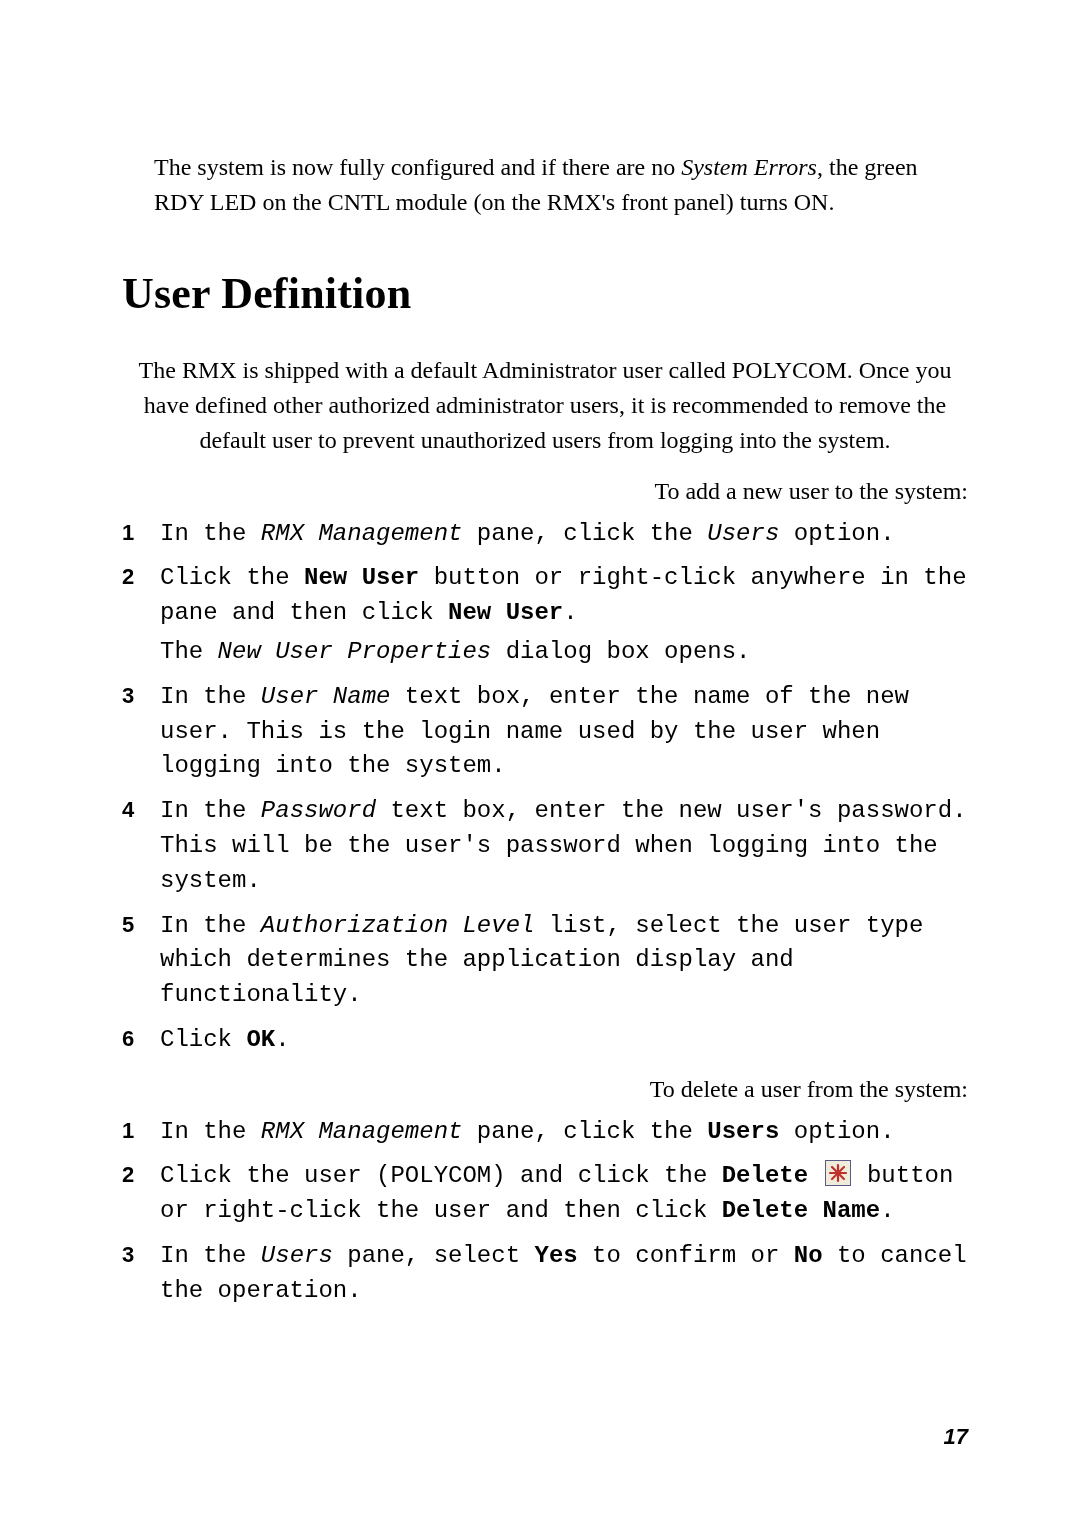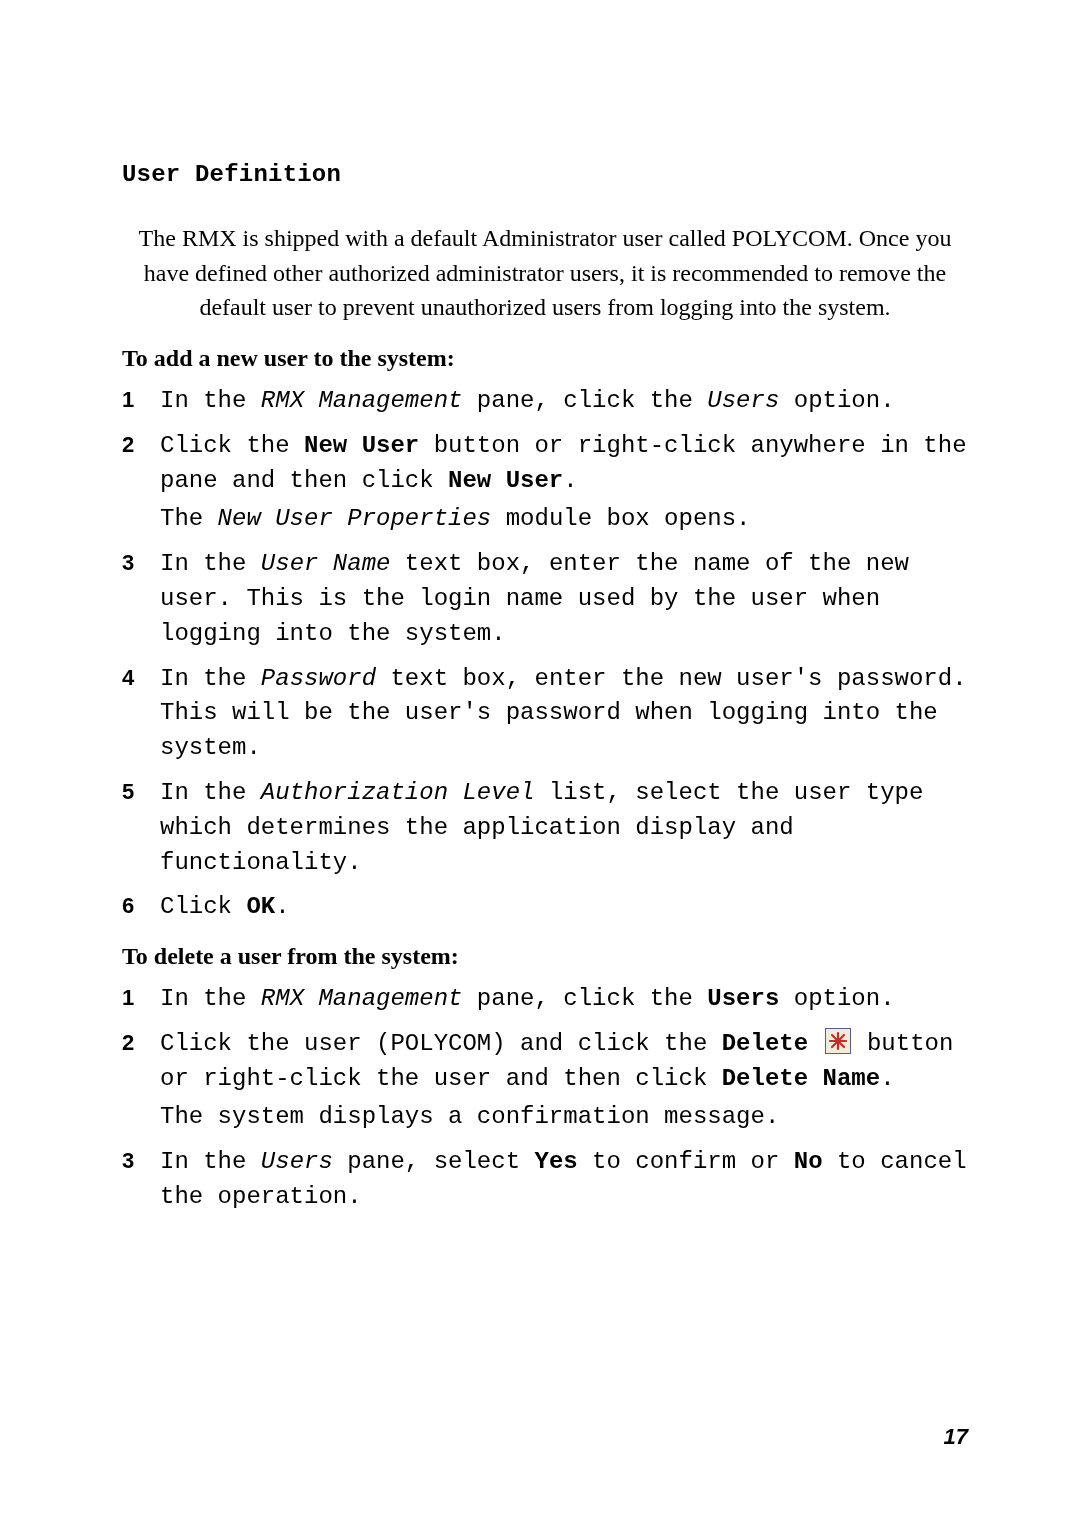--- a/index.html
+++ b/index.html
@@ -23,33 +23,34 @@
       position: relative;
     }
     .intro-indent {
       margin-left: 32px;
       margin-bottom: 42px;
     }
     .intro-indent p { margin: 0; }
     .italic { font-style: italic; }
 
     h2.section-title {
-      font-family: Liberation Mono, monospace;
+      font-family: Liberation Serif, serif;
       font-weight: 900;
-      font-size: 24px;
+      font-size: 44px;
       margin: 8px 0 28px 0;
       letter-spacing: 0.2px;
     }
     .body-para {
       margin: 0 0 16px 0;
       text-align: center;
     }
     .subhead {
-      font-weight: bold;
+      font-weight: normal;
       margin: 10px 0 8px 0;
+      text-align: right;
     }
 
     ol.steps {
       list-style: none;
       padding: 0;
       margin: 0 0 14px 0;
     }
     ol.steps > li {
       position: relative;
       padding-left: 38px;
@@ -94,35 +95,40 @@
       font-weight: 900;
       font-size: 22px;
       font-style: italic;
     }
   </style>
 </head>
 <body>
 
 <div class="page">
 
+  <div class="intro-indent">
+    <p>
+      <span>The system is now fully configured and if there are no </span><span class="italic">System Errors</span><span>, the green RDY LED on the CNTL module (on the RMX's front panel) turns ON.</span>
+    </p>
+  </div>
 
   <h2 class="section-title">User Definition</h2>
 
   <p class="body-para">The RMX is shipped with a default Administrator user called POLYCOM. Once you have defined other authorized administrator users, it is recommended to remove the default user to prevent unauthorized users from logging into the system.</p>
 
   <p class="subhead">To add a new user to the system:</p>
   <ol class="steps" id="add-steps">
       <li>
         <span class="num">1</span>
         <p><span>In the </span><span class="italic">RMX Management</span><span> pane, click the </span><span class="italic">Users</span><span> option.</span></p>
       </li>
       <li>
         <span class="num">2</span>
         <p><span>Click the </span><span class="bold">New User</span><span> button or right-click anywhere in the pane and then click </span><span class="bold">New User</span><span>.</span></p>
-        <p><span>The </span><span class="italic">New User Properties</span><span> module box opens.</span></p>
+        <p><span>The </span><span class="italic">New User Properties</span><span> dialog box opens.</span></p>
       </li>
       <li>
         <span class="num">3</span>
         <p><span>In the </span><span class="italic">User Name</span><span> text box, enter the name of the new user. This is the login name used by the user when logging into the system.</span></p>
       </li>
       <li>
         <span class="num">4</span>
         <p><span>In the </span><span class="italic">Password</span><span> text box, enter the new user's password. This will be the user's password when logging into the system.</span></p>
       </li>
       <li>
@@ -144,21 +150,20 @@
       <li>
         <span class="num">2</span>
         <p><span>Click the user (POLYCOM) and click the </span><span class="bold">Delete</span><span> </span><span class="delete-icon"><svg viewBox="0 0 20 20">
               <g stroke="#c0302b" stroke-width="2.2" stroke-linecap="round" fill="none">
                 <line x1="4" y1="4" x2="16" y2="16"></line>
                 <line x1="16" y1="4" x2="4" y2="16"></line>
                 <line x1="10" y1="2" x2="10" y2="18"></line>
                 <line x1="2" y1="10" x2="18" y2="10"></line>
               </g>
             </svg></span><span> button or right-click the user and then click </span><span class="bold">Delete Name</span><span>.</span></p>
-        <p>The system displays a confirmation message.</p>
       </li>
       <li>
         <span class="num">3</span>
         <p><span>In the </span><span class="italic">Users</span><span> pane, select </span><span class="bold">Yes</span><span> to confirm or </span><span class="bold">No</span><span> to cancel the operation.</span></p>
       </li>
     </ol>
 
   <div class="page-number">17</div>
 </div>
 

